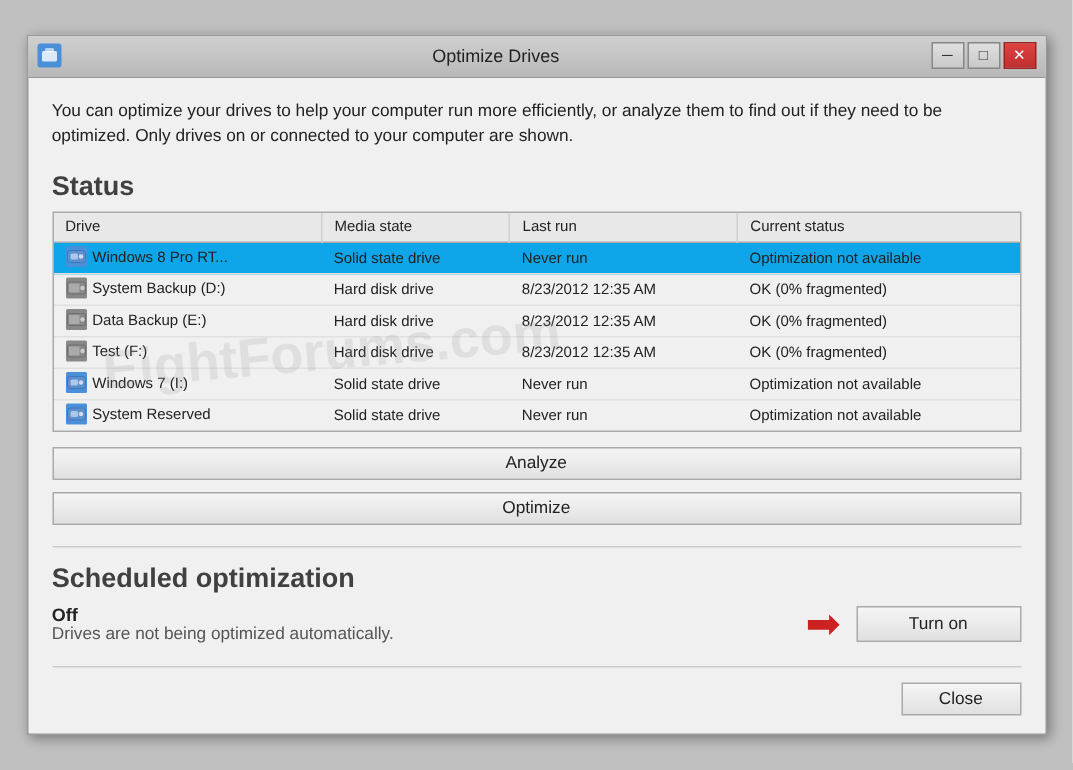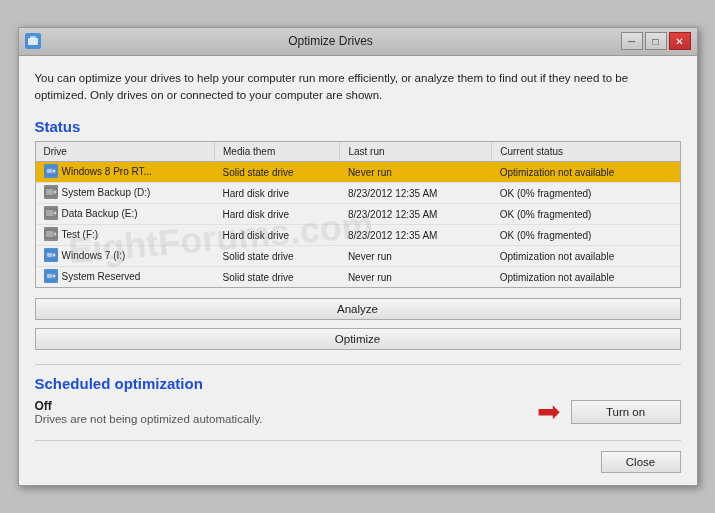--- a/index.html
+++ b/index.html
@@ -70,23 +70,23 @@
     .window-body {
       padding: 14px 16px 12px 16px;
     }
     .description {
       font-size: 11.5px;
       color: #222;
       line-height: 1.5;
       margin-bottom: 14px;
     }
     .section-label {
-      font-size: 15px;
+      font-size: 18px;
       font-weight: bold;
-      color: #1d4ed8;
+      color: #404040;
       margin-bottom: 6px;
     }
     .drives-table-wrapper {
       border: 1px solid #aaa;
       margin-bottom: 10px;
     }
     table {
       width: 100%;
       border-collapse: collapse;
       font-size: 10px;
@@ -101,21 +101,21 @@
       font-weight: normal;
       color: #222;
       border-right: 1px solid #d0d0d0;
     }
     thead th:last-child { border-right: none; }
     tbody tr {
       border-bottom: 1px solid #e0e0e0;
     }
     tbody tr:last-child { border-bottom: none; }
     tbody tr.selected {
-      background: #eab308;
+      background: #0ea5e9;
     }
     tbody td {
       padding: 3px 8px;
       color: #222;
     }
     .drive-icon {
       display: inline-block;
       width: 14px;
       height: 14px;
       margin-right: 4px;
@@ -239,21 +239,21 @@
     <div class="window-body">
       <p class="description">You can optimize your drives to help your computer run more efficiently, or analyze them to find out if they need to be optimized. Only drives on or connected to your computer are shown.</p>
 
       <div class="section-label">Status</div>
 
       <div class="drives-table-wrapper">
         <table>
           <thead>
             <tr>
               <th>Drive</th>
-              <th>Media them</th>
+              <th>Media state</th>
               <th>Last run</th>
               <th>Current status</th>
             </tr>
           </thead>
           <tbody id="drives-tbody">
           <tr class="selected">
                 <td><span class="drive-icon drive-icon-ssd"><svg width="14" height="14" viewBox="0 0 14 14">
                       <rect x="1" y="3" width="12" height="8" rx="2" fill="#5a8fd0" stroke="#3a6fb0" stroke-width="0.5"></rect>
                       <rect x="3" y="5" width="5" height="4" rx="1" fill="#fff" opacity="0.5"></rect>
                       <circle cx="10" cy="7" r="1.5" fill="#fff" opacity="0.7"></circle>

